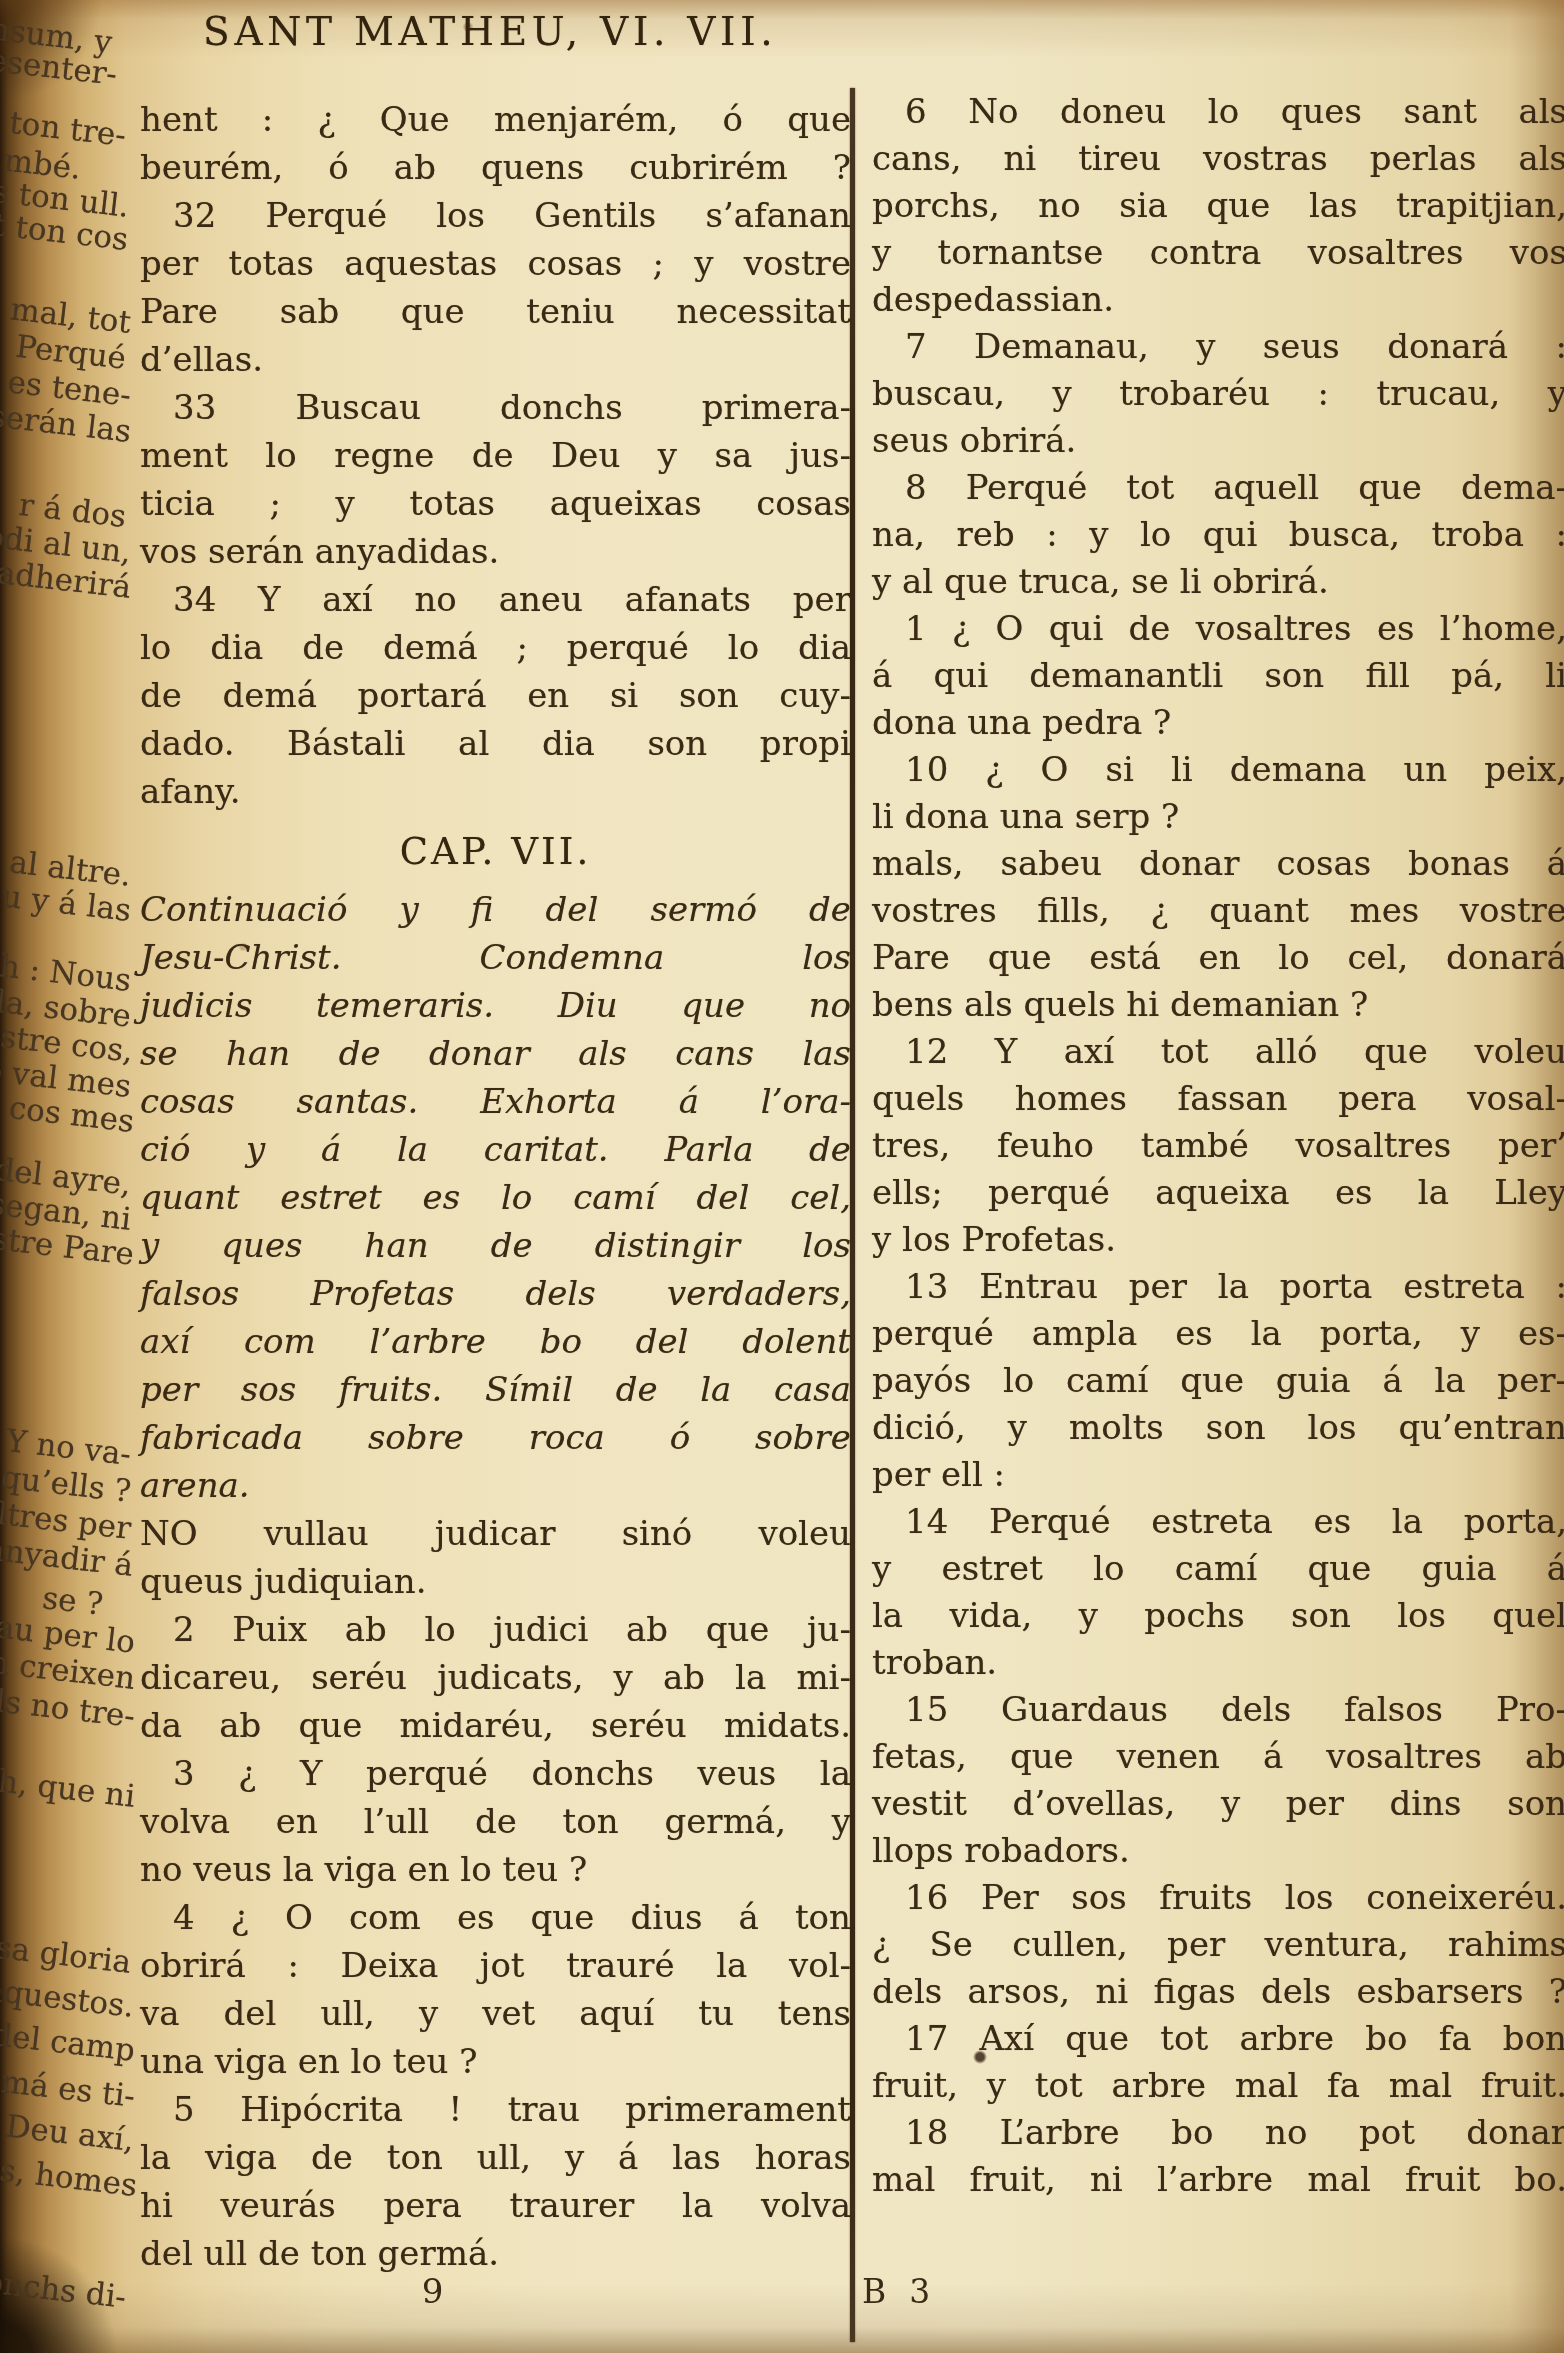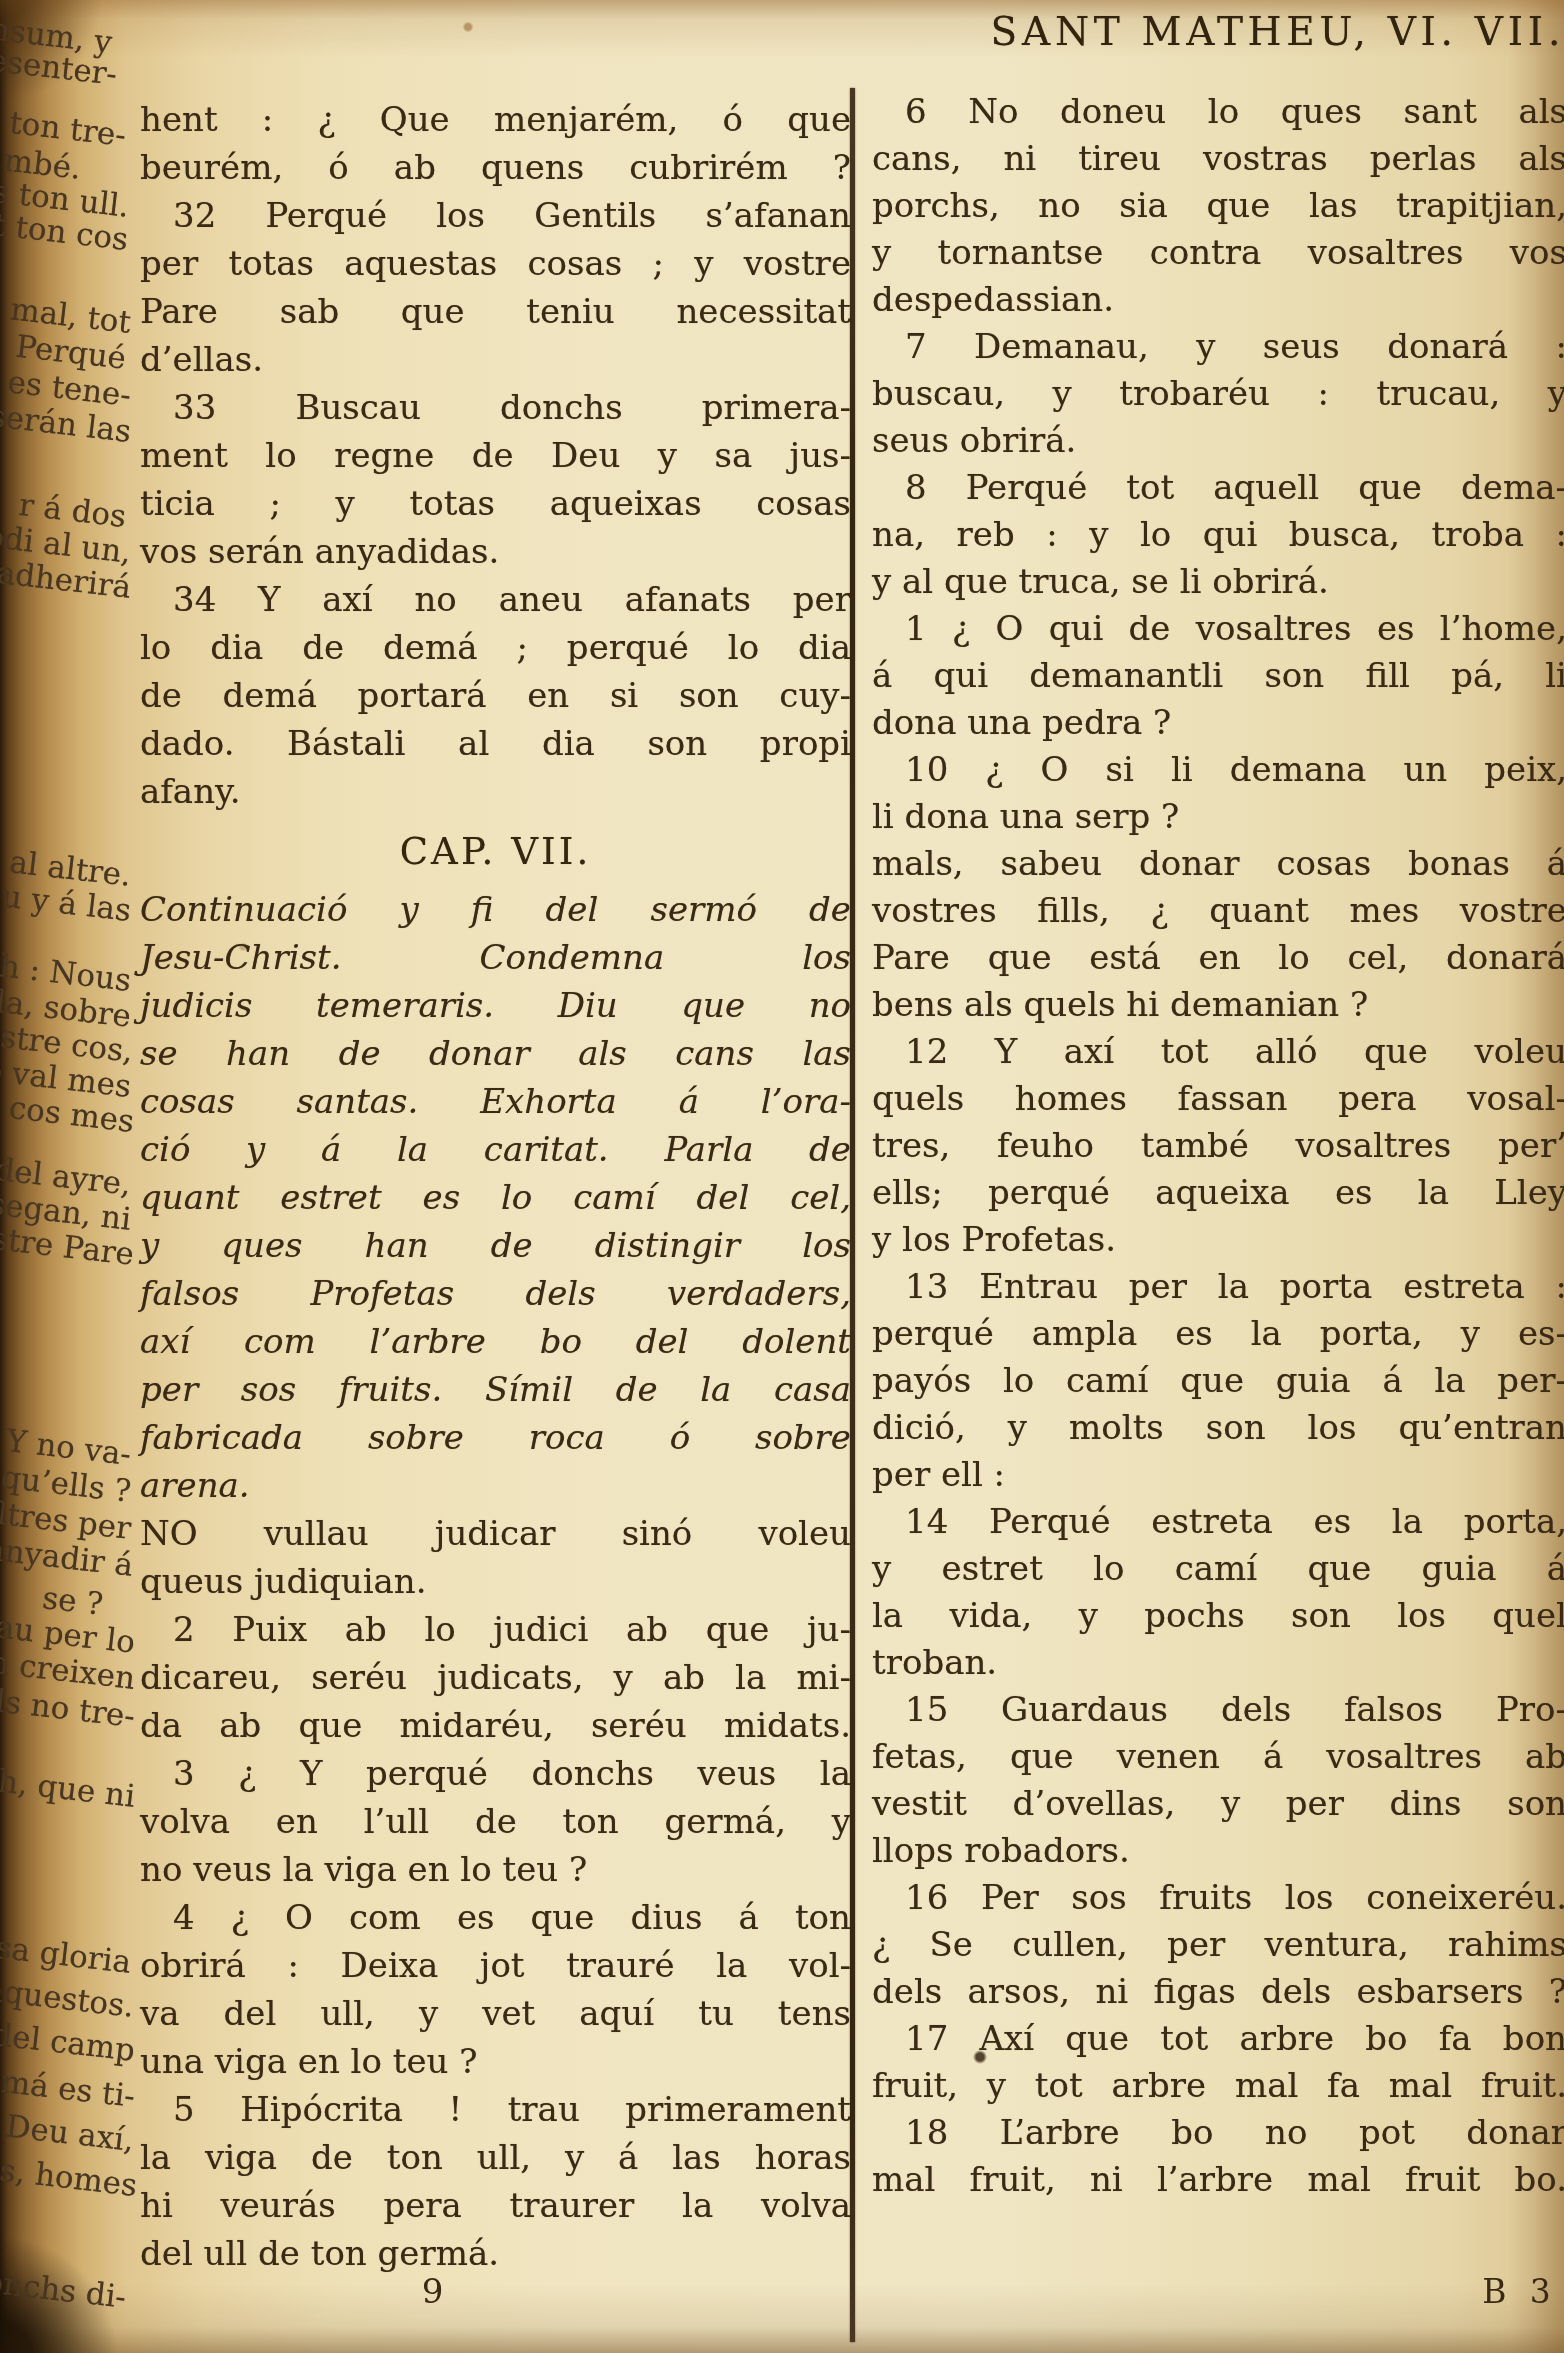--- a/index.html
+++ b/index.html
@@ -13,21 +13,21 @@
       radial-gradient(circle at 0% 100%, rgba(22,13,4,.85) 0 31px, rgba(22,13,4,0) 117px),
       radial-gradient(circle at 0% 0%, rgba(60,35,10,.6) 0 23.5px, rgba(60,35,10,0) 102px),
       linear-gradient(180deg, rgba(150,100,45,.5) 0, rgba(150,100,45,.15) 19.6px, rgba(150,100,45,0) 59px),
       linear-gradient(0deg, rgba(110,75,30,.5) 0, rgba(110,75,30,.12) 27px, rgba(110,75,30,0) 70px),
       linear-gradient(270deg, rgba(120,85,35,.33) 0, rgba(120,85,35,0) 55px),
       linear-gradient(90deg,#2a1a0b 0,#5d3f1a 7.8px,#8a6330 22px,#b68d4e 47px,#d2b172 82px,#e0c68f 125px,#e9d6a6 203px,#eee0b6 329px,#f0e5c0 548px,#f0e6c3 978px,#ebdfb6 1252px,#e6d6a8 1448px,#dec795 1535px,#d0b37e 1565px);
     color:#3a2a15;
   }
   .running-head{
     position:absolute;top:9.4px;left:203px;width:1362px;
-    text-align:right;font-size:39px;letter-spacing:4.7px;
+    text-align:left;font-size:39px;letter-spacing:4.7px;
     color:#33240f;text-shadow:0 0 0.8px rgba(51,36,15,.55);
     white-space:nowrap;
   }
   .col{position:absolute;font-size:34px;text-shadow:0 0 0.8px rgba(58,42,21,.45);}
   .col-left{left:132px;top:95px;width:711px;line-height:48px;margin-left:8px;}
   .col-right{left:872px;top:88px;width:695px;line-height:47px;}
   .ln{text-align:justify;text-align-last:justify;white-space:normal;}
   .ln.end{text-align-last:left;}
   .ln.ind{text-indent:33px;}
   .italic-block .ln{font-style:italic;}
@@ -39,21 +39,21 @@
     position:absolute;left:850px;top:88px;width:4.7px;height:2254px;
     background:linear-gradient(180deg,#4a3721,#352610 18%,#3e2d18 55%,#352610 90%,#4a3721);
     box-shadow:0 0 1.6px rgba(40,28,12,.8);
   }
   .page-num{
     position:absolute;left:131px;top:2271px;width:603px;
     text-align:center;font-size:34px;color:#3a2a15;
   }
   .sig-mark{
     position:absolute;left:862px;top:2272px;width:695px;
-    text-align:right;font-size:33px;letter-spacing:6.3px;color:#3a2a15;
+    text-align:left;font-size:33px;letter-spacing:6.3px;color:#3a2a15;
   }
   .gutter{position:absolute;left:0;top:0;width:137px;height:2354px;overflow:hidden;}
   .frag{
     position:absolute;right:6.3px;width:250px;
     text-align:right;white-space:nowrap;
     font-size:31px;color:#483621;
     transform:rotate(6.5deg);transform-origin:100% 50%;
     text-shadow:0 0 0.8px rgba(72,54,33,.5);
   }
   .frag:nth-child(1){top:23.5px;right:25px;}

